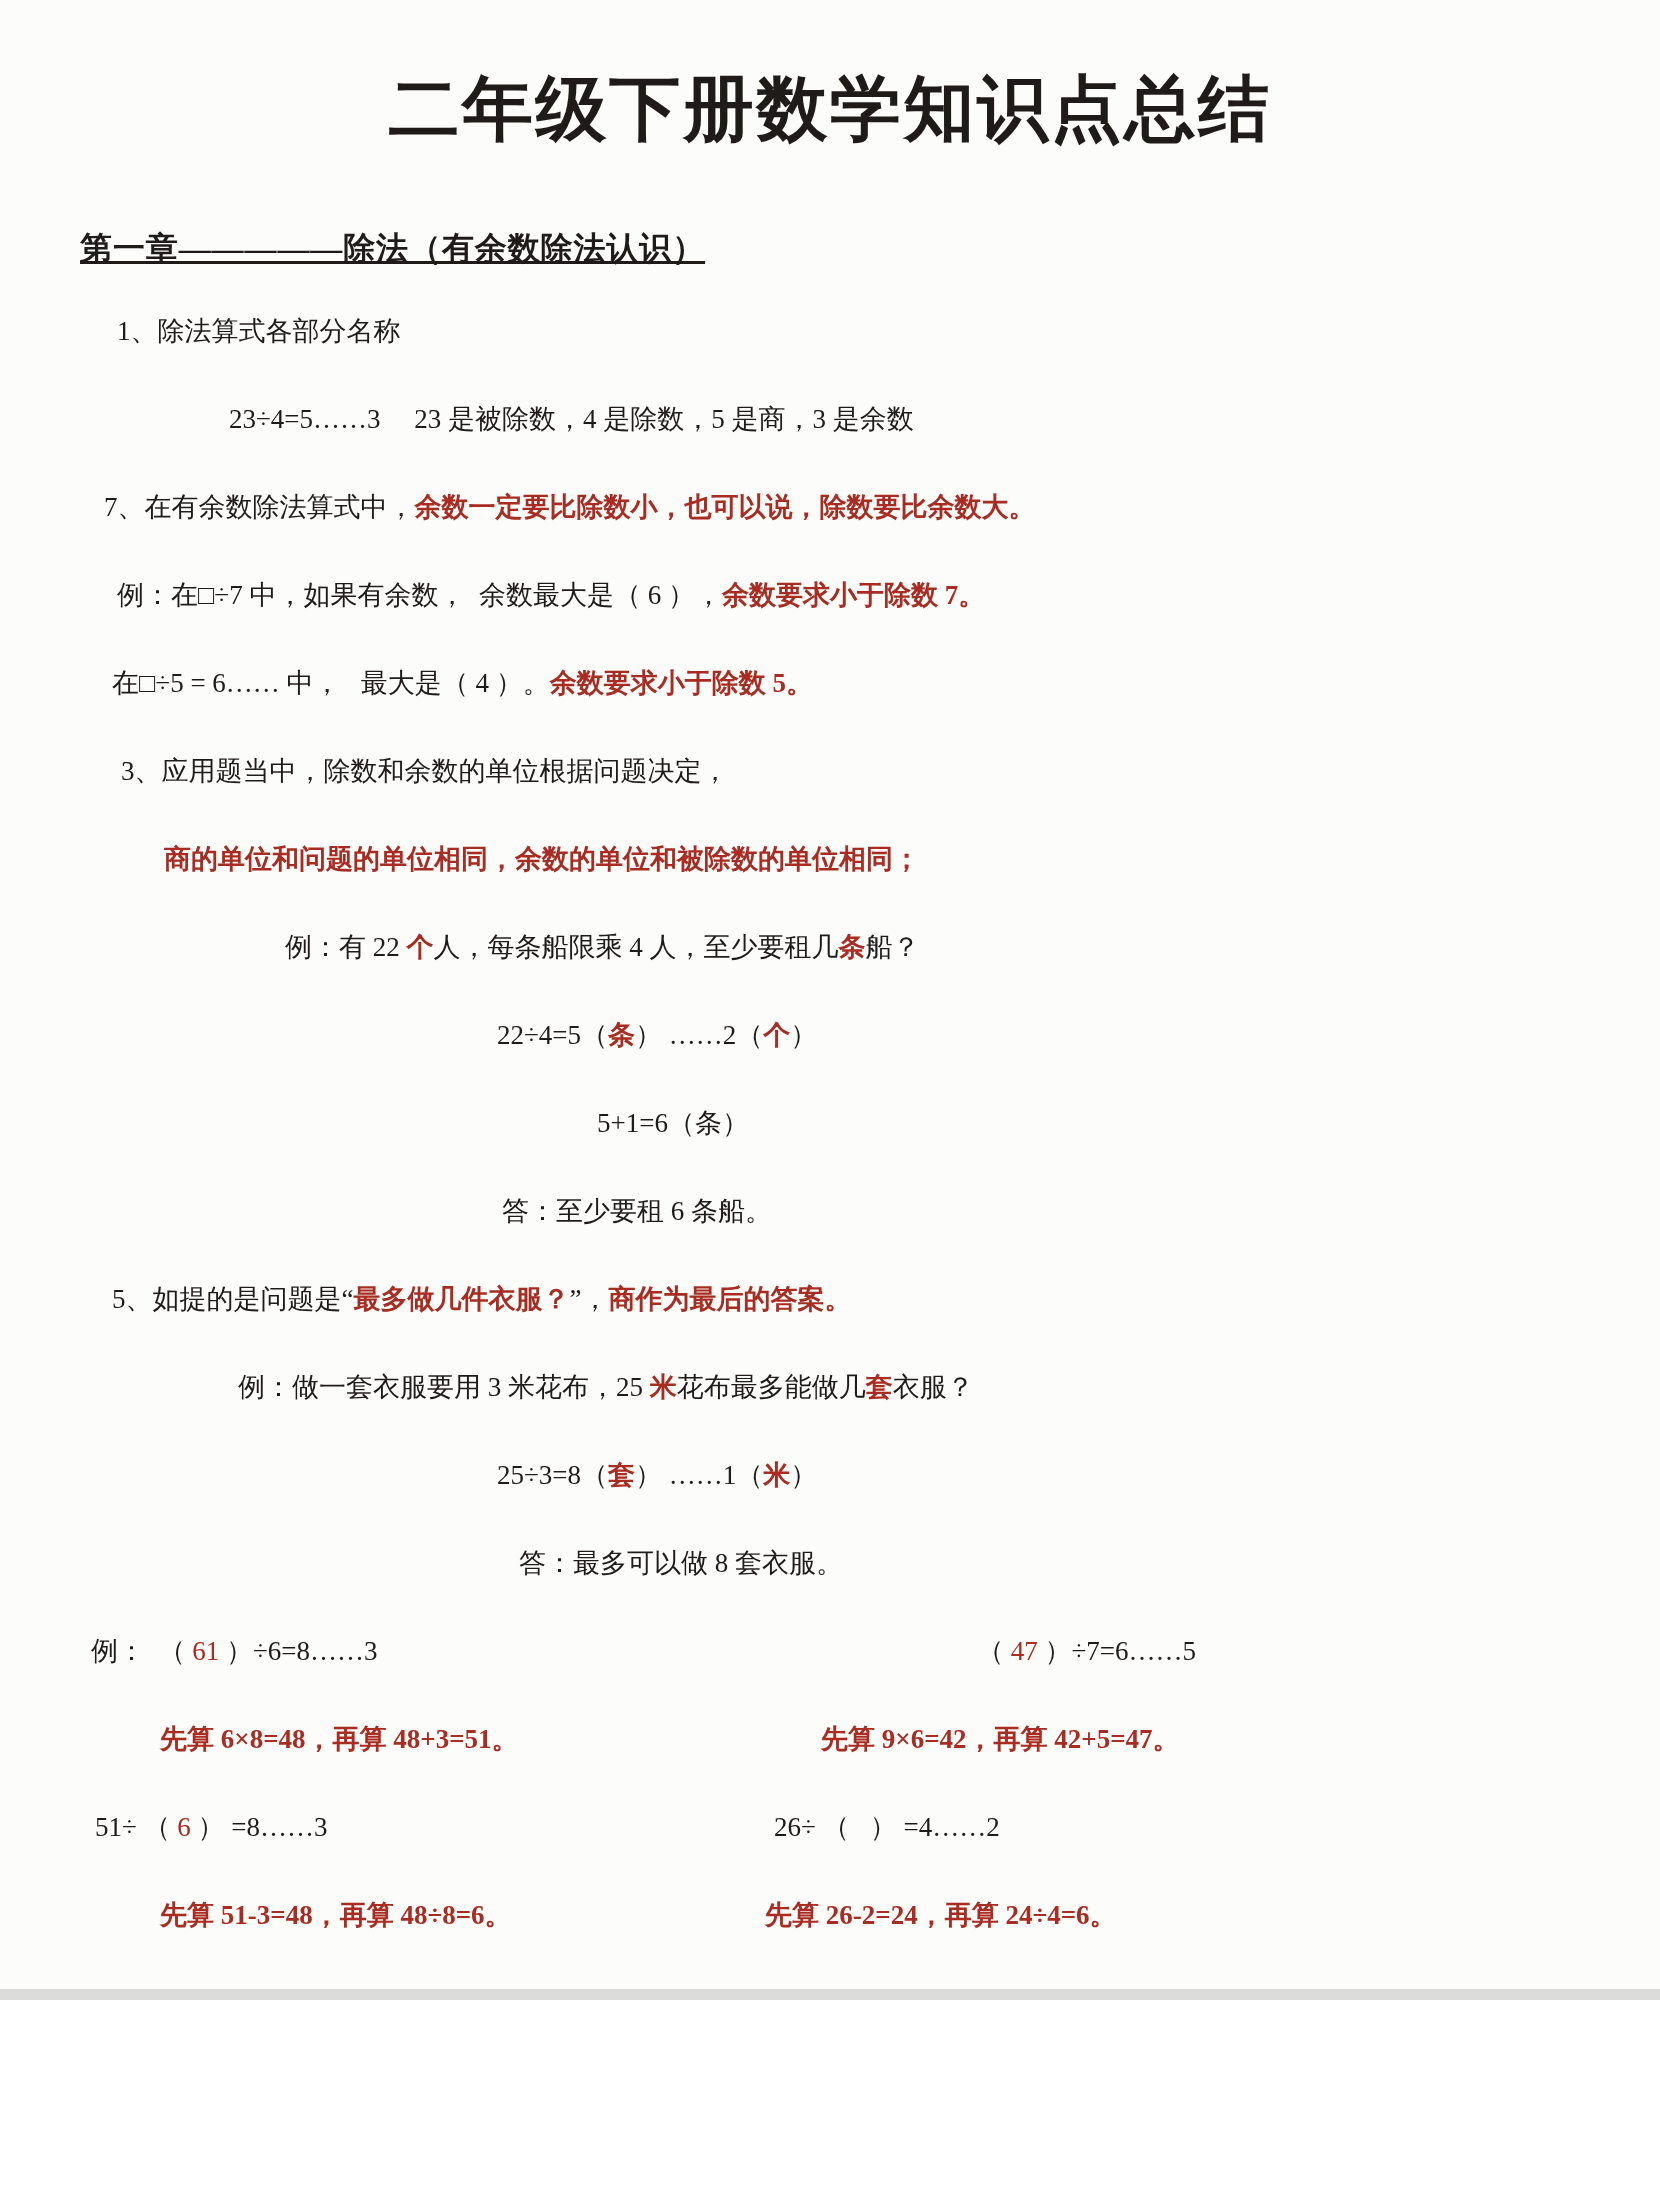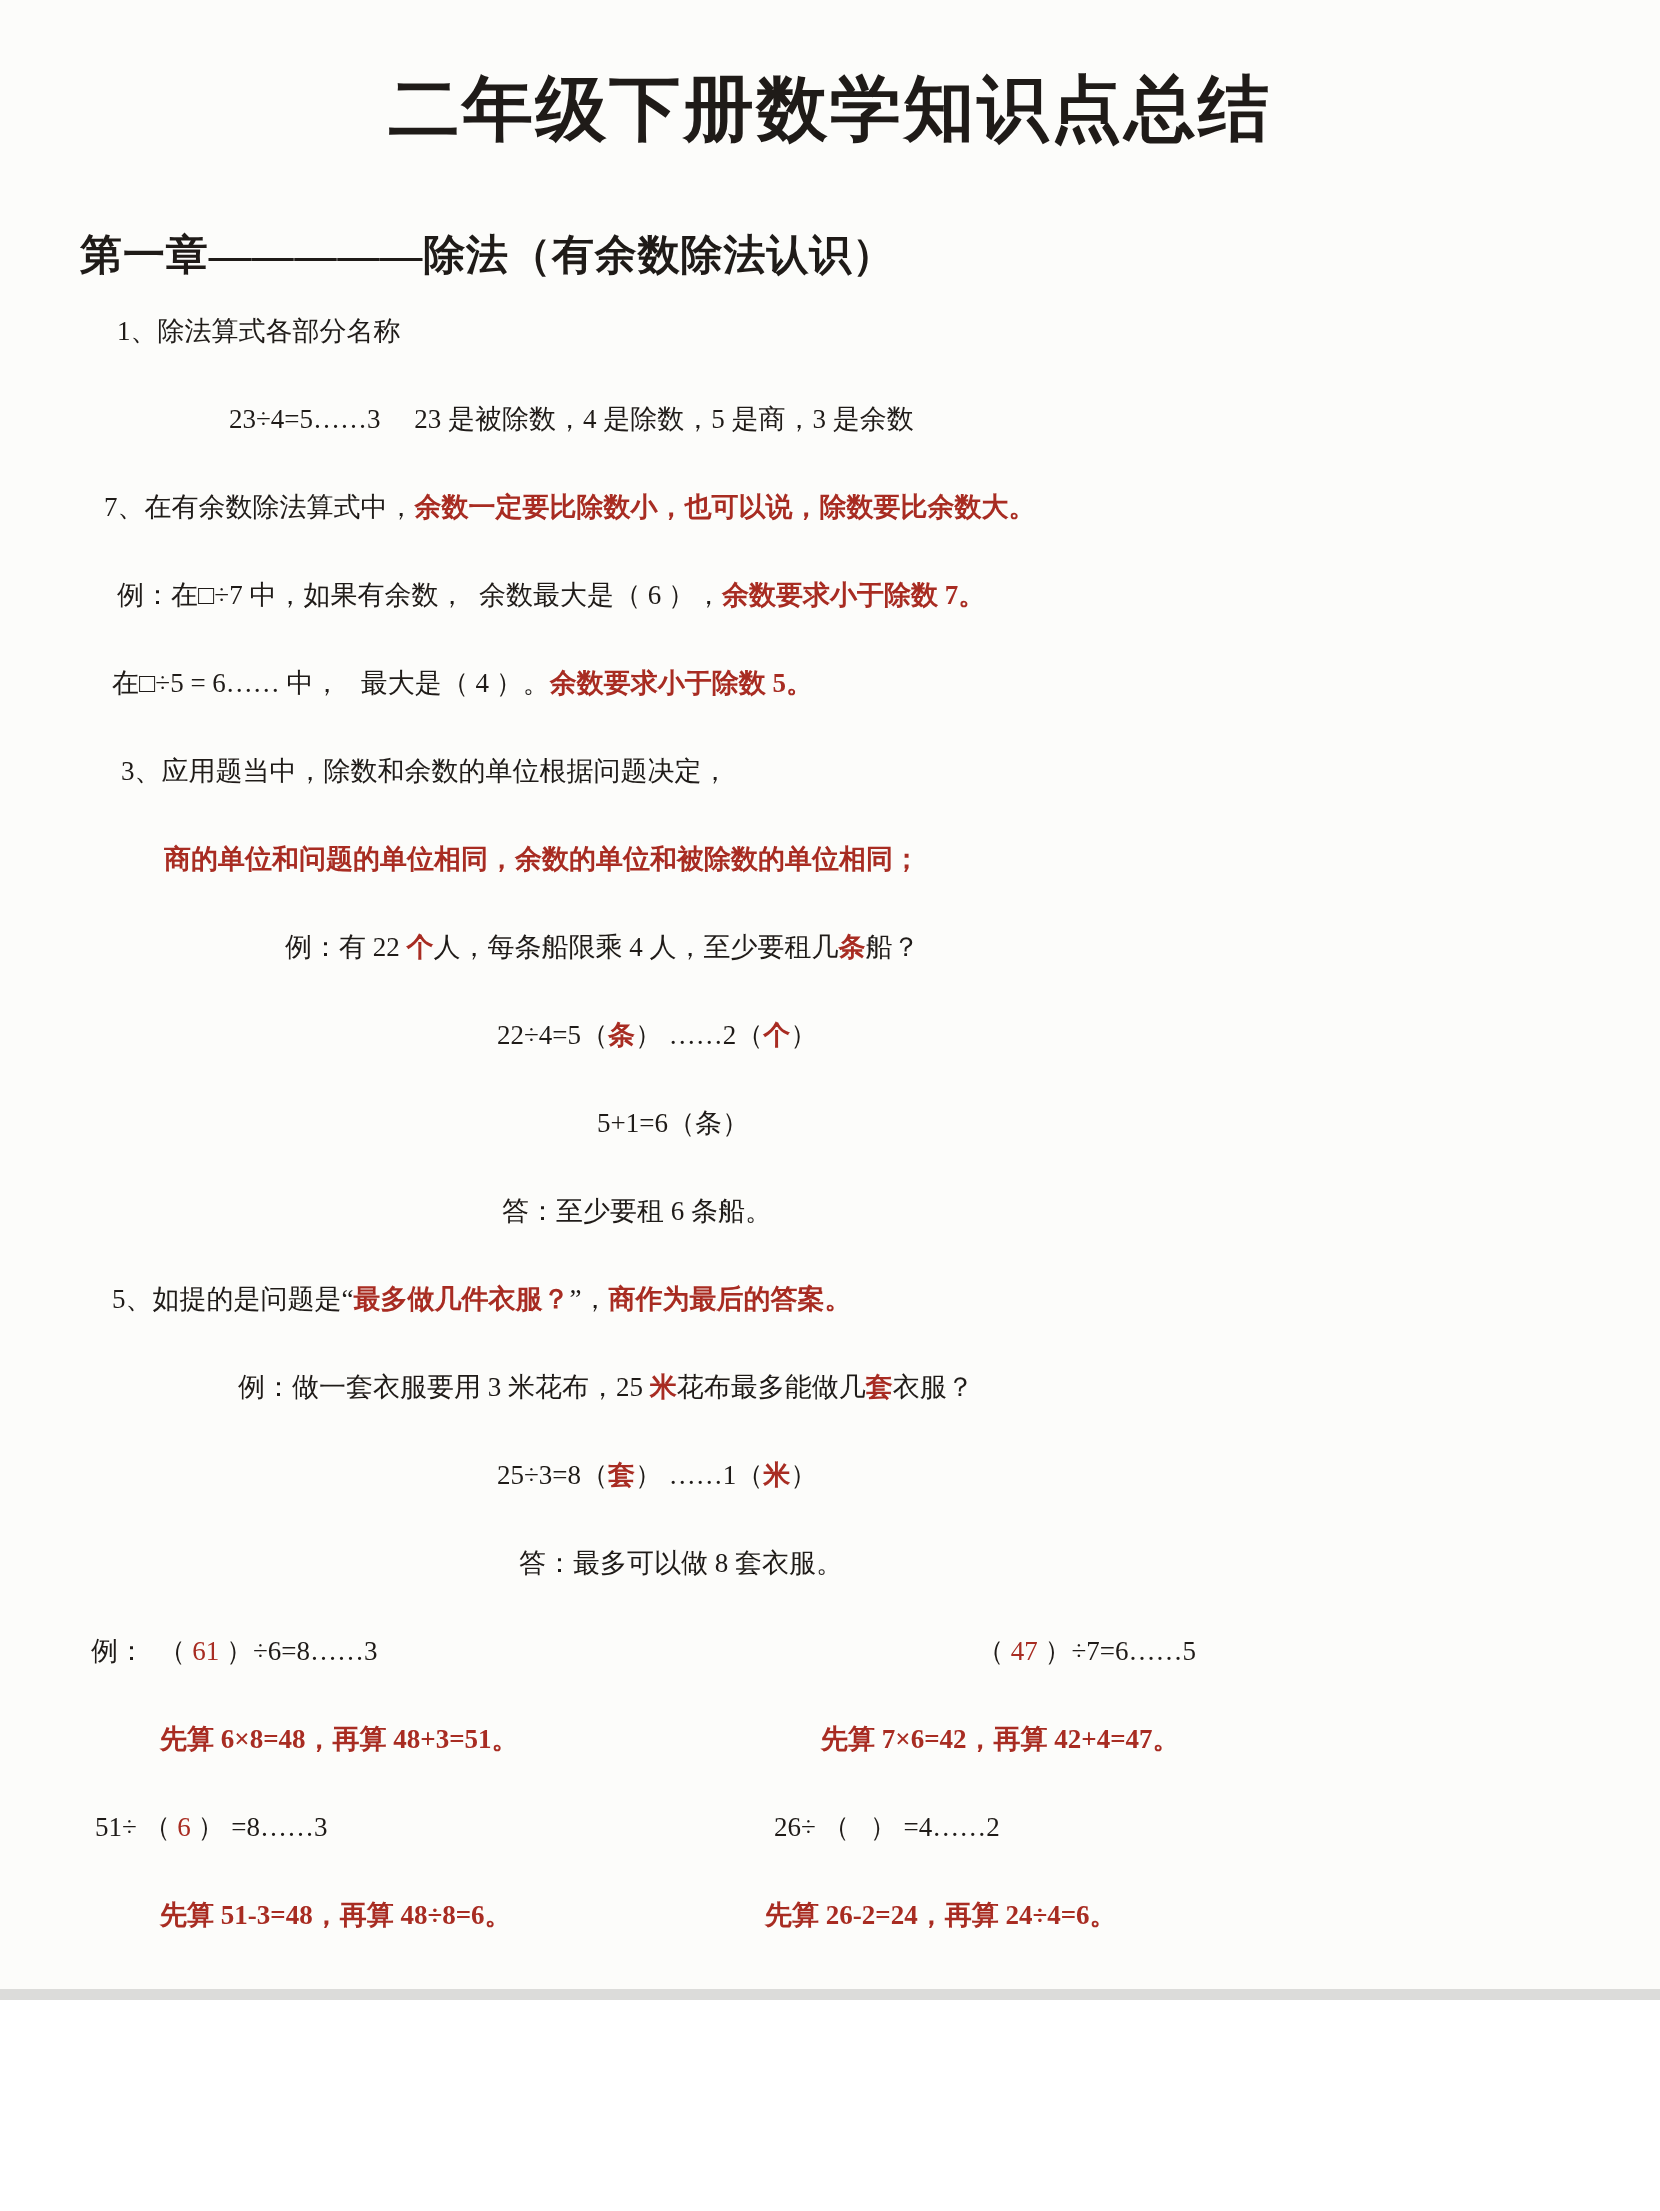--- a/index.html
+++ b/index.html
@@ -26,24 +26,25 @@
     text-align:center;
     font-size:71px;
     font-weight:700;
     letter-spacing:2.6px;
     white-space:pre;
   }
   .chapter{
     position:absolute;
     top:227px;
     left:80px;
-    font-size:42px;
+    font-size:32px;
     font-weight:700;
     white-space:pre;
     letter-spacing:0.9px;
+    text-decoration:underline;
   }
   .body{
     position:absolute;
     top:310px;
     left:0;
     width:100%;
   }
   .line{
     position:relative;
     height:88px;
@@ -78,19 +79,19 @@
       <div class="line" style="padding-left: 164px;"><span class="seg-red b">商的单位和问题的单位相同，余数的单位和被除数的单位相同；</span></div>
       <div class="line" style="padding-left: 285px;"><span class="seg-black">例：有 22 </span><span class="seg-red b">个</span><span class="seg-black">人，每条船限乘 4 人，至少要租几</span><span class="seg-red b">条</span><span class="seg-black">船？</span></div>
       <div class="line" style="padding-left: 497px;"><span class="seg-black">22÷4=5（</span><span class="seg-red b">条</span><span class="seg-black">） ……2（</span><span class="seg-red b">个</span><span class="seg-black">）</span></div>
       <div class="line" style="padding-left: 597px;"><span class="seg-black">5+1=6（条）</span></div>
       <div class="line" style="padding-left: 502px;"><span class="seg-black">答：至少要租 6 条船。</span></div>
       <div class="line" style="padding-left: 112px;"><span class="seg-black">5、如提的是问题是“</span><span class="seg-red b">最多做几件衣服？</span><span class="seg-black">”，</span><span class="seg-red b">商作为最后的答案。</span></div>
       <div class="line" style="padding-left: 238px;"><span class="seg-black">例：做一套衣服要用 3 米花布，25 </span><span class="seg-red b">米</span><span class="seg-black">花布最多能做几</span><span class="seg-red b">套</span><span class="seg-black">衣服？</span></div>
       <div class="line" style="padding-left: 497px;"><span class="seg-black">25÷3=8（</span><span class="seg-red b">套</span><span class="seg-black">） ……1（</span><span class="seg-red b">米</span><span class="seg-black">）</span></div>
       <div class="line" style="padding-left: 519px;"><span class="seg-black">答：最多可以做 8 套衣服。</span></div>
       <div class="line"><span class="col" style="left: 91px;"><span class="seg-black">例：  （ </span><span class="seg-red">61</span><span class="seg-black"> ）÷6=8……3</span></span><span class="col" style="left: 977px;"><span class="seg-black">（ </span><span class="seg-red">47</span><span class="seg-black"> ）÷7=6……5</span></span></div>
-      <div class="line"><span class="col" style="left: 160px;"><span class="seg-red b">先算 6×8=48，再算 48+3=51。</span></span><span class="col" style="left: 821px;"><span class="seg-red b">先算 7×6=42，再算 42+4=47。</span></span></div>
+      <div class="line"><span class="col" style="left: 160px;"><span class="seg-red b">先算 6×8=48，再算 48+3=51。</span></span><span class="col" style="left: 821px;"><span class="seg-red b">先算 9×6=42，再算 42+5=47。</span></span></div>
       <div class="line"><span class="col" style="left: 95px;"><span class="seg-black">51÷ （ </span><span class="seg-red">6</span><span class="seg-black"> ） =8……3</span></span><span class="col" style="left: 774px;"><span class="seg-black">26÷ （   ） =4……2</span></span></div>
       <div class="line"><span class="col" style="left: 160px;"><span class="seg-red b">先算 51-3=48，再算 48÷8=6。</span></span><span class="col" style="left: 765px;"><span class="seg-red b">先算 26-2=24，再算 24÷4=6。</span></span></div>
     </div>
   <div class="bottom-strip"></div>
 </div>
 
 
 </body></html>

